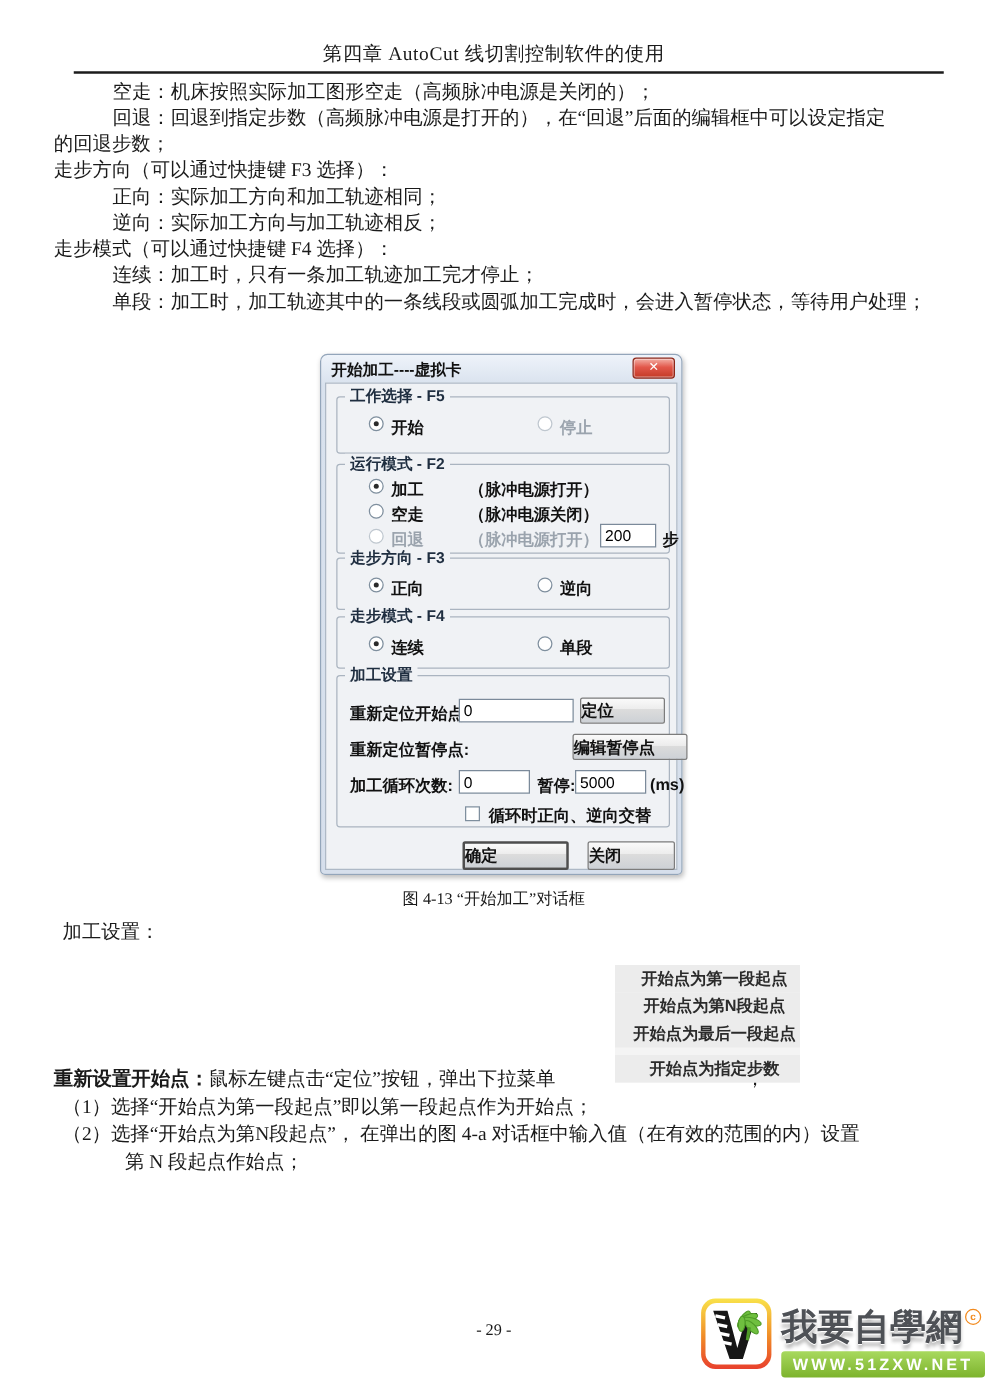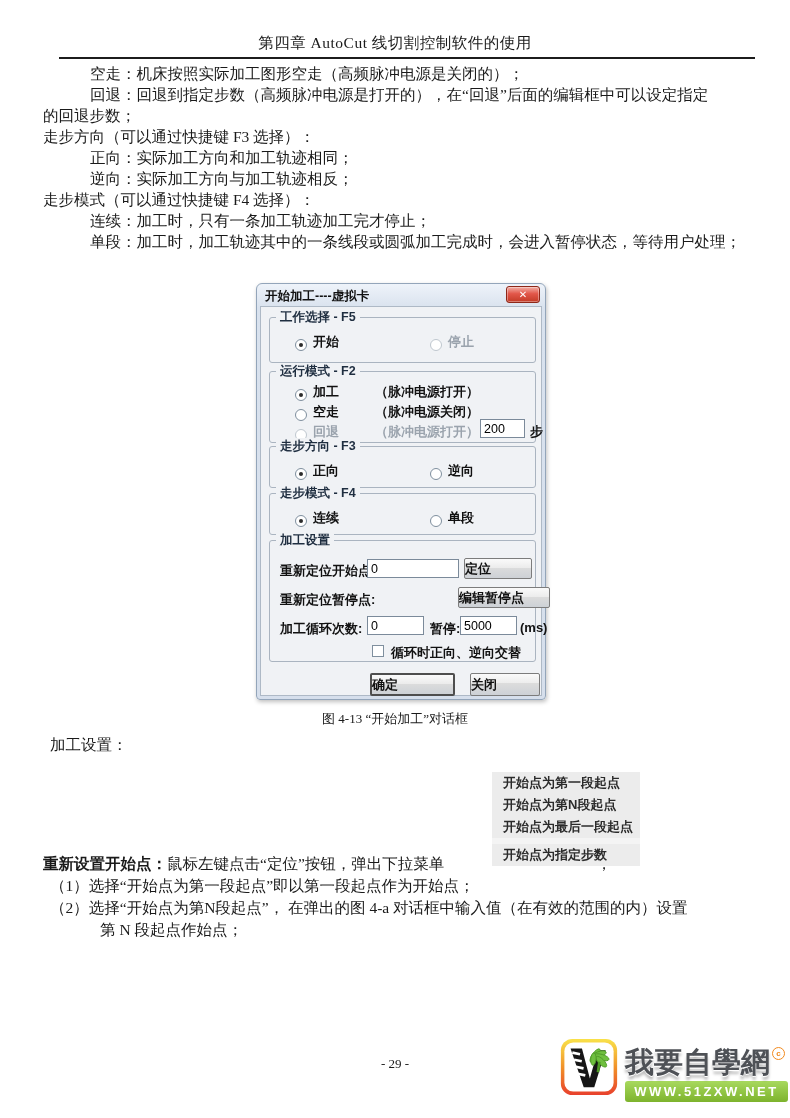--- a/index.html
+++ b/index.html
@@ -35,21 +35,21 @@
     border:1px solid #aeb9c6; }
   .grp { position:absolute; left:8px; width:267px; border:1px solid #aab4c0;
     border-radius:3px; }
   .grp-label { position:absolute; top:-9px; left:6px; background:#f0f2f5; padding:0 4px;
     font-size:12.5px; font-weight:bold; color:#1f2e40; white-space:nowrap; }
   .g-work { top:10px; height:46px; }
   .g-run  { top:64px; height:72px; }
   .g-dir  { top:139px; height:42px; }
   .g-mode { top:186px; height:42px; }
   .g-set  { top:233px; height:122px; }
-  .radio-opt { position:absolute; display:flex; align-items:flex-end; gap:6px;
+  .radio-opt { position:absolute; display:flex; align-items:flex-start; gap:6px;
     font-size:13px; font-weight:bold; color:#111; white-space:nowrap; }
   .rb { width:12px; height:12px; border-radius:50%; background:#fff;
     border:1px solid #7f8f9e; position:relative; flex:0 0 auto; }
   .rb.sel::after { content:""; position:absolute; inset:3px; border-radius:50%; background:#2b2b2b; }
   .disab { color:#9aa3ad; }
   .disab .rb { border-color:#bfc7cf; }
   .note { position:absolute; font-size:13px; font-weight:bold; color:#111; white-space:nowrap; }
   .note.disab { color:#9aa3ad; }
   .tin { position:absolute; border:1px solid #7b8a9a; background:#fff; font-size:12.5px;
     font-family:"Liberation Sans","DejaVu Sans",sans-serif; padding:0 3px; height:19px; }
@@ -57,21 +57,21 @@
   .btn { position:absolute; background:linear-gradient(#fafafa,#ececec 45%,#dcdcdc 45%,#cdd1d6);
     border:1px solid #7c7c7c; border-radius:2px; font-size:13px; font-weight:bold;
     color:#111; text-align:left; font-family:"Liberation Sans","DejaVu Sans",sans-serif; }
   .btn-default { border:2px solid #4e4e4e; }
   .cb { position:absolute; width:12px; height:12px; background:#fff; border:1px solid #7f8f9e; }
   
   .fig-caption { position:absolute; top:710px; left:0; width:100%; text-align:center; font-size:13px; }
   .section-label { position:absolute; top:735px; left:50px; font-size:15.5px; }
   
   .menu { position:absolute; left:492px; top:772px; width:148px; background:#f4f4f4;
-    font-family:"Liberation Sans","DejaVu Sans",sans-serif; }
+    font-family:"Liberation Sans","DejaVu Sans",sans-serif;text-align:center; }
   .menu-item { height:22px; line-height:22px; padding-left:11px; background:#ececec;
     font-size:13px; font-weight:bold; color:#2b2b2b; white-space:nowrap; }
   .menu-item:last-child { margin-top:6px; }
   
   .para { position:absolute; top:853px; left:43px; width:720px; font-size:15.5px; }
   .para .pln { line-height:22px; white-space:nowrap; }
   .para .lead-bold { font-weight:bold; }
   .para .menu-gap { display:inline-block; width:152px; }
   .para .cont { padding-left:57px; }
   .para .list { padding-left:7px; }

